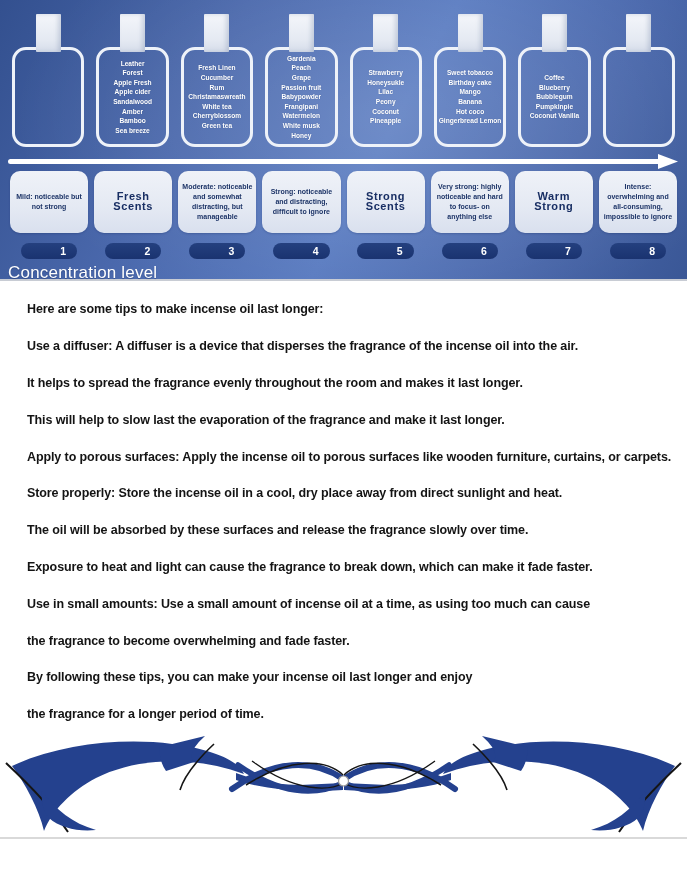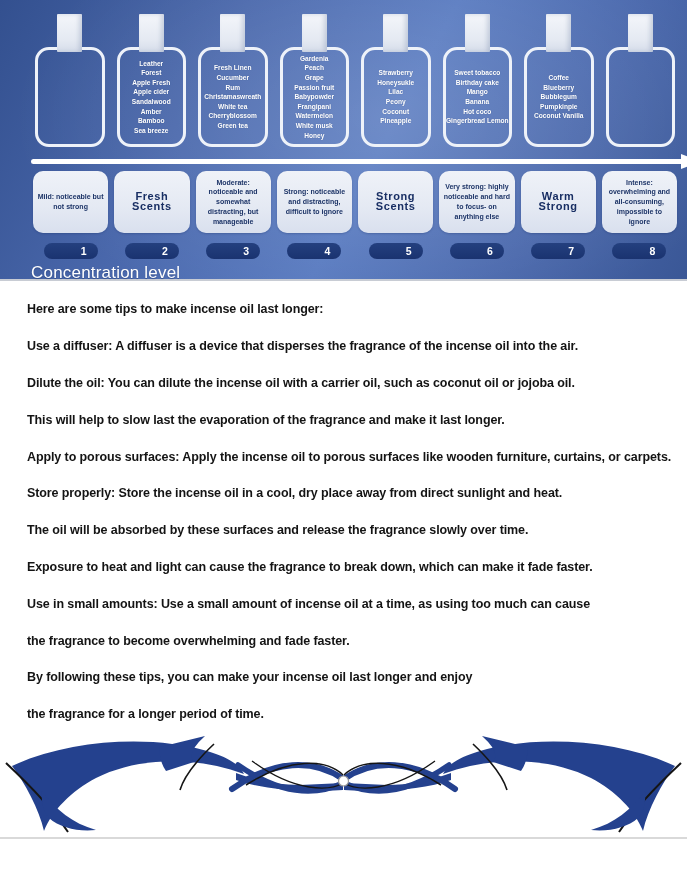--- a/index.html
+++ b/index.html
@@ -7,21 +7,20 @@
     font-family: "Liberation Sans", sans-serif; }
 
   
   .header {
     width: 687px; height: 281px;
     background:
       radial-gradient(ellipse 620px 360px at 56% 42%, rgba(255,255,255,0.14), rgba(255,255,255,0) 60%),
       linear-gradient(118deg, #33508f 0%, #4a68ac 30%, #587ac0 55%, #4a68ac 78%, #3a5796 100%);
     border-bottom: 2px solid #c8ccd4;
     position: relative;
-    padding-left: 23px;
   }
 
   .bottles-row { display: flex; gap: 12px; padding: 14px 12px 0; }
   .bottle { flex: 1; display: flex; flex-direction: column; align-items: center; }
   .cap {
     width: 25px; height: 38px; margin-bottom: -5px; z-index: 1;
     background: linear-gradient(180deg, #f4f6fa 0%, #e4e9f2 70%, #d6ddea 100%);
     box-shadow: inset -3px 0 4px rgba(90,110,150,0.25);
     border-radius: 1px;
   }
@@ -248,21 +247,21 @@
         </div>
       </div>
   </div>
 
   <div class="scale-label">Concentration level</div>
 </div>
 
 <div class="tips">
   <p>Here are some tips to make incense oil last longer:</p>
   <p>Use a diffuser: A diffuser is a device that disperses the fragrance of the incense oil into the air.</p>
-  <p>Dilute the oil: You can dilute the incense oil with a carrier oil, such as coconut oil or jojoba oil.</p>
+  <p>It helps to spread the fragrance evenly throughout the room and makes it last longer.</p>
   <p>This will help to slow last the evaporation of the fragrance and make it last longer.</p>
   <p>Apply to porous surfaces: Apply the incense oil to porous surfaces like wooden furniture, curtains, or carpets.</p>
   <p>Store properly: Store the incense oil in a cool, dry place away from direct sunlight and heat.</p>
   <p>The oil will be absorbed by these surfaces and release the fragrance slowly over time.</p>
   <p>Exposure to heat and light can cause the fragrance to break down, which can make it fade faster.</p>
   <p>Use in small amounts: Use a small amount of incense oil at a time, as using too much can cause</p>
   <p>the fragrance to become overwhelming and fade faster.</p>
   <p>By following these tips, you can make your incense oil last longer and enjoy</p>
   <p>the fragrance for a longer period of time.</p>
 </div>

